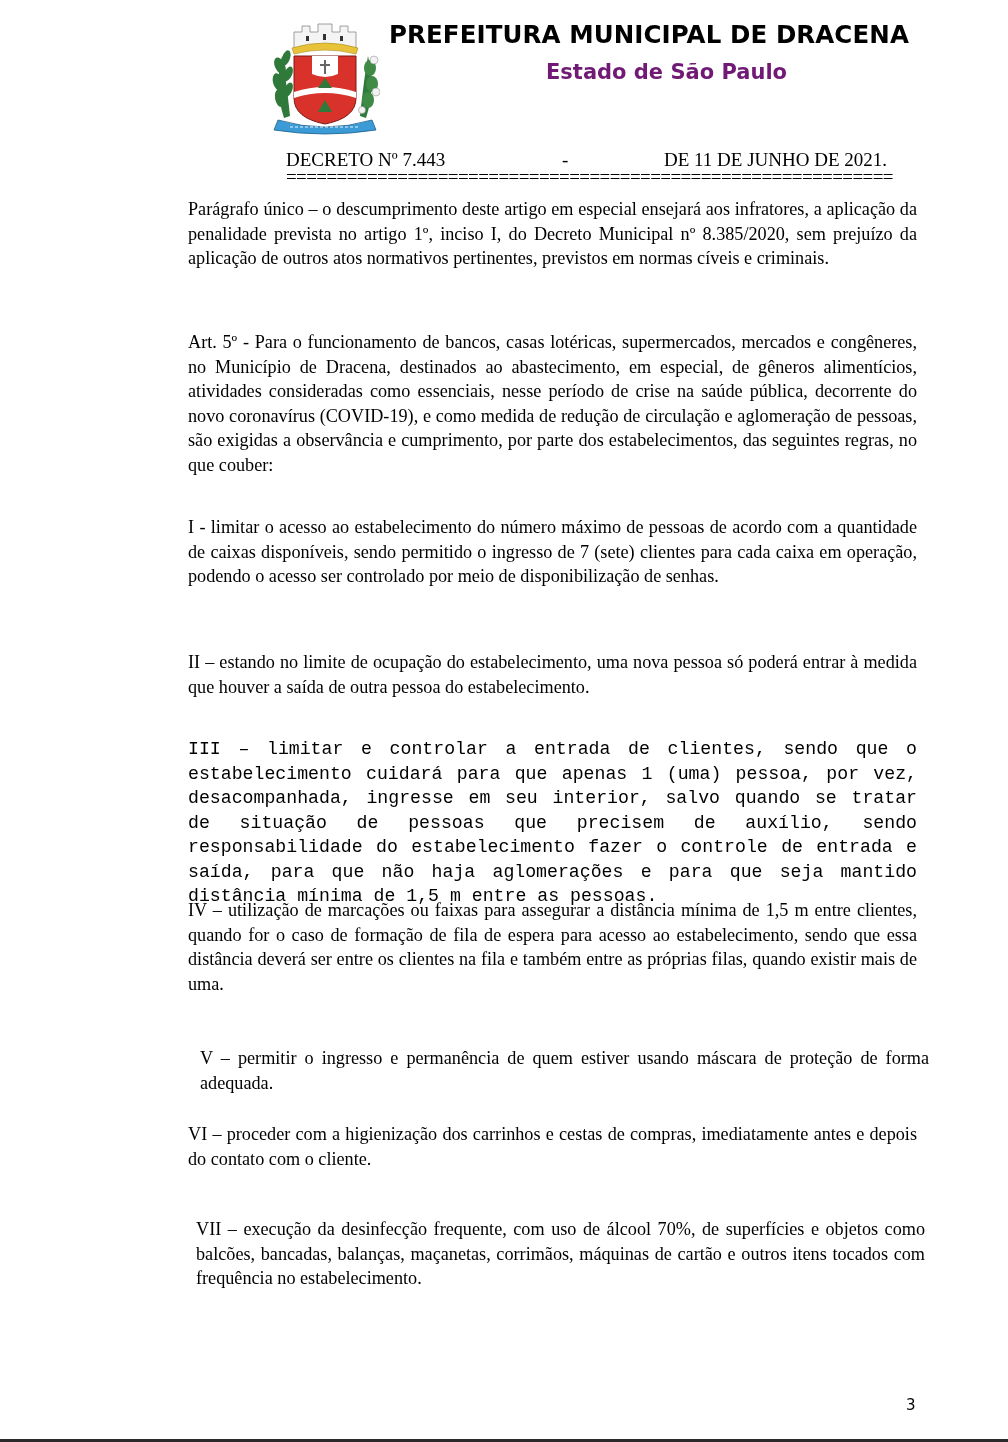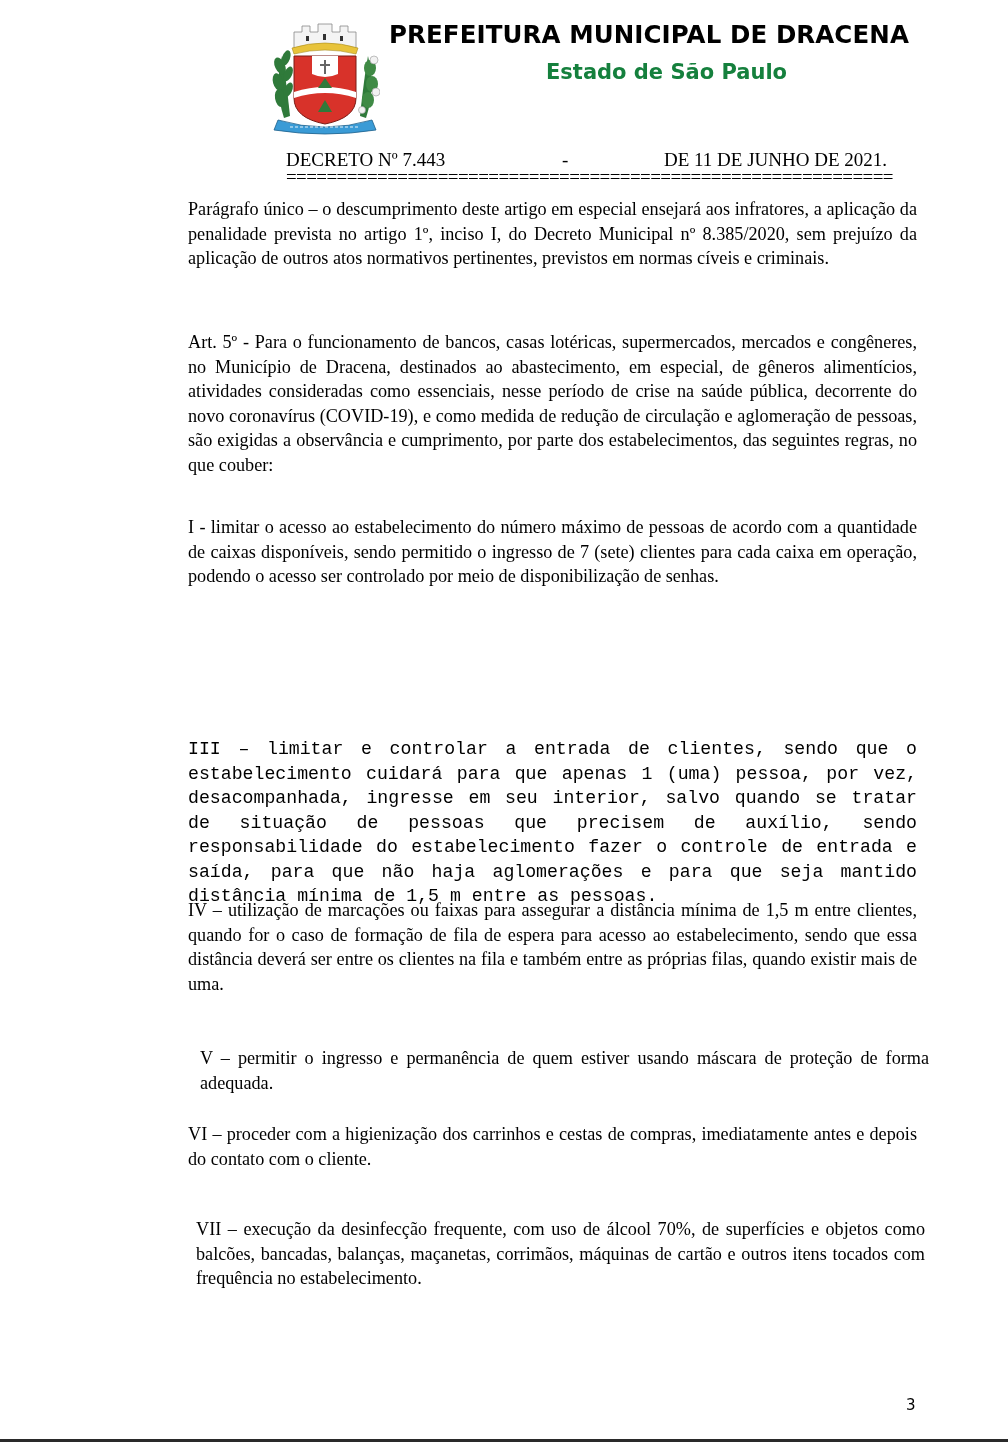--- a/index.html
+++ b/index.html
@@ -3,21 +3,21 @@
   <meta charset="utf-8">
   <style>
     html, body { margin: 0; padding: 0; background: #ffffff; }
     body { width: 1008px; height: 1442px; position: relative; overflow: hidden; }
     .page { position: absolute; left: 0; top: 0; width: 1008px; height: 1442px; background: #fff; }
     .bottom-rule { position: absolute; left: 0; bottom: 0; width: 1008px; height: 3px; background: #2a2a2a; }
 
     .crest { position: absolute; left: 270px; top: 18px; width: 110px; height: 118px; }
 
     .header-title { position: absolute; left: 389px; top: 20px; font-family: "DejaVu Sans", sans-serif; font-weight: bold; font-size: 24.5px; color: #000; letter-spacing: 0.1px; white-space: nowrap; }
-    .header-sub { position: absolute; left: 546px; top: 60px; font-family: "DejaVu Sans", sans-serif; font-weight: bold; font-size: 21px; color: #15803d; white-space: nowrap; }
+    .header-sub { position: absolute; left: 546px; top: 60px; font-family: "DejaVu Sans", sans-serif; font-weight: bold; font-size: 21px; color: #701a75; white-space: nowrap; }
 
     .decree-line { position: absolute; top: 149px; font-family: "Liberation Serif", serif; font-size: 19px; color: #000; white-space: nowrap; }
     .decree-num { left: 286px; }
     .decree-dash { left: 562px; }
     .decree-date { left: 664px; }
     .rule-eq { position: absolute; left: 286px; top: 166px; width: 628px; font-family: "Liberation Serif", serif; font-size: 19px; color: #000; white-space: nowrap; overflow: hidden; letter-spacing: -0.6px; }
 
     .para { position: absolute; left: 188px; width: 729px; font-family: "Liberation Serif", serif; font-size: 18.2px; line-height: 24.5px; color: #000; text-align: justify; text-align-last: left; }
     .p0 { top: 197px; }
     .p1 { top: 330px; }
@@ -85,20 +85,21 @@
   <div class="header-sub">Estado de São Paulo</div>
 
   <div class="decree-line decree-num">DECRETO Nº 7.443</div>
   <div class="decree-line decree-dash">-</div>
   <div class="decree-line decree-date">DE 11 DE JUNHO DE 2021.</div>
   <div class="rule-eq">============================================================</div>
 
   <p class="para p0" style="margin:0">Parágrafo único – o descumprimento deste artigo em especial ensejará aos infratores, a aplicação da penalidade prevista no artigo 1º, inciso I, do Decreto Municipal nº 8.385/2020, sem prejuízo da aplicação de outros atos normativos pertinentes, previstos em normas cíveis e criminais.</p>
   <p class="para p1" style="margin:0">Art. 5º - Para o funcionamento de bancos, casas lotéricas, supermercados, mercados e congêneres, no Município de Dracena, destinados ao abastecimento, em especial, de gêneros alimentícios, atividades consideradas como essenciais, nesse período de crise na saúde pública, decorrente do novo coronavírus (COVID-19), e como medida de redução de circulação e aglomeração de pessoas, são exigidas a observância e cumprimento, por parte dos estabelecimentos, das seguintes regras, no que couber:</p>
   <p class="para p2" style="margin:0"> I - limitar o acesso ao estabelecimento do número máximo de pessoas de acordo com a quantidade de caixas disponíveis, sendo permitido o ingresso de 7 (sete) clientes para cada caixa em operação, podendo o acesso ser controlado por meio de disponibilização de senhas.</p>
+  <p class="para p3" style="margin:0">II – estando no limite de ocupação do estabelecimento, uma nova pessoa só poderá entrar à medida que houver a saída de outra pessoa do estabelecimento.</p>
   <p class="para p4" style="margin:0">III – limitar e controlar a entrada de clientes, sendo que o estabelecimento cuidará para que apenas 1 (uma) pessoa, por vez, desacompanhada, ingresse em seu interior, salvo quando se tratar de situação de pessoas que precisem de auxílio, sendo responsabilidade do estabelecimento fazer o controle de entrada e saída, para que não haja aglomerações e para que seja mantido distância mínima de 1,5 m entre as pessoas.</p>
   <p class="para p5" style="margin:0">IV – utilização de marcações ou faixas para assegurar a distância mínima de 1,5 m entre clientes, quando for o caso de formação de fila de espera para acesso ao estabelecimento, sendo que essa distância deverá ser entre os clientes na fila e também entre as próprias filas, quando existir mais de uma.</p>
   <p class="para p6" style="margin:12px">V – permitir o ingresso e permanência de quem estiver usando máscara de proteção de forma adequada.</p>
   <p class="para p7" style="margin:0">VI – proceder com a higienização dos carrinhos e cestas de compras, imediatamente antes e depois do contato com o cliente.</p>
   <p class="para p8" style="margin:8px"> VII – execução da desinfecção frequente, com uso de álcool 70%, de superfícies e objetos como balcões, bancadas, balanças, maçanetas, corrimãos, máquinas de cartão e outros itens tocados com frequência no estabelecimento.</p>
 
   <div class="page-number">3</div>
 
   <div class="bottom-rule"></div>
 </div>

